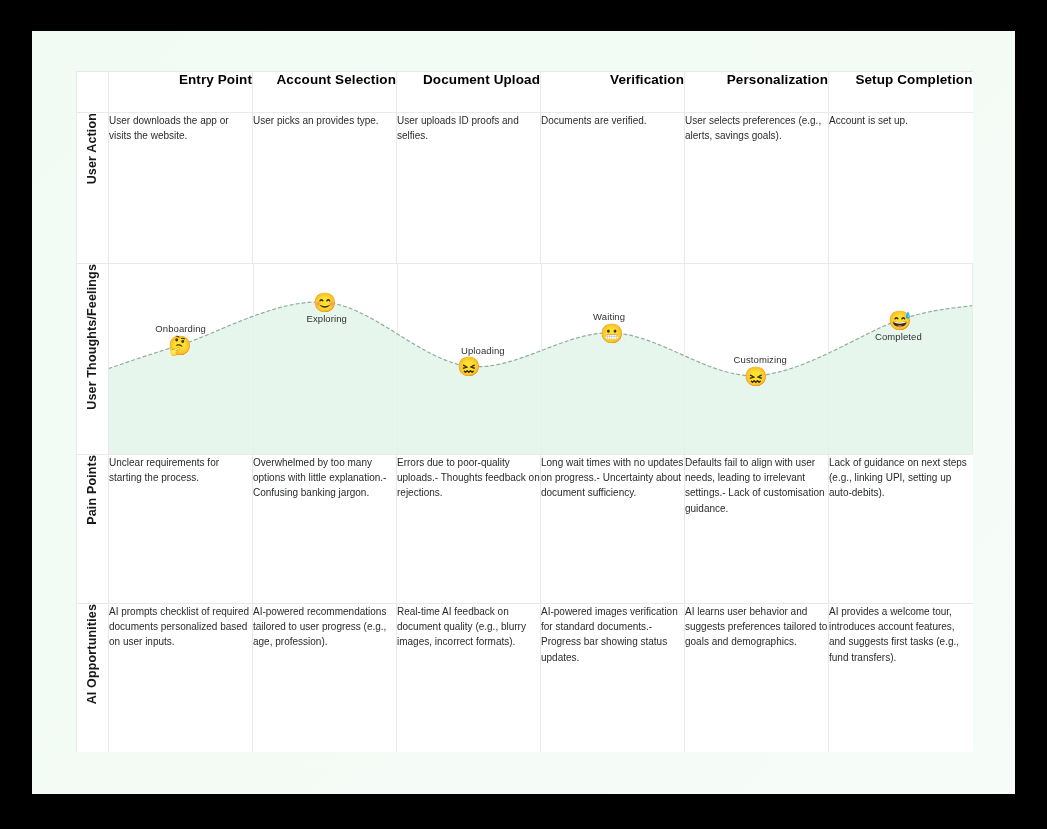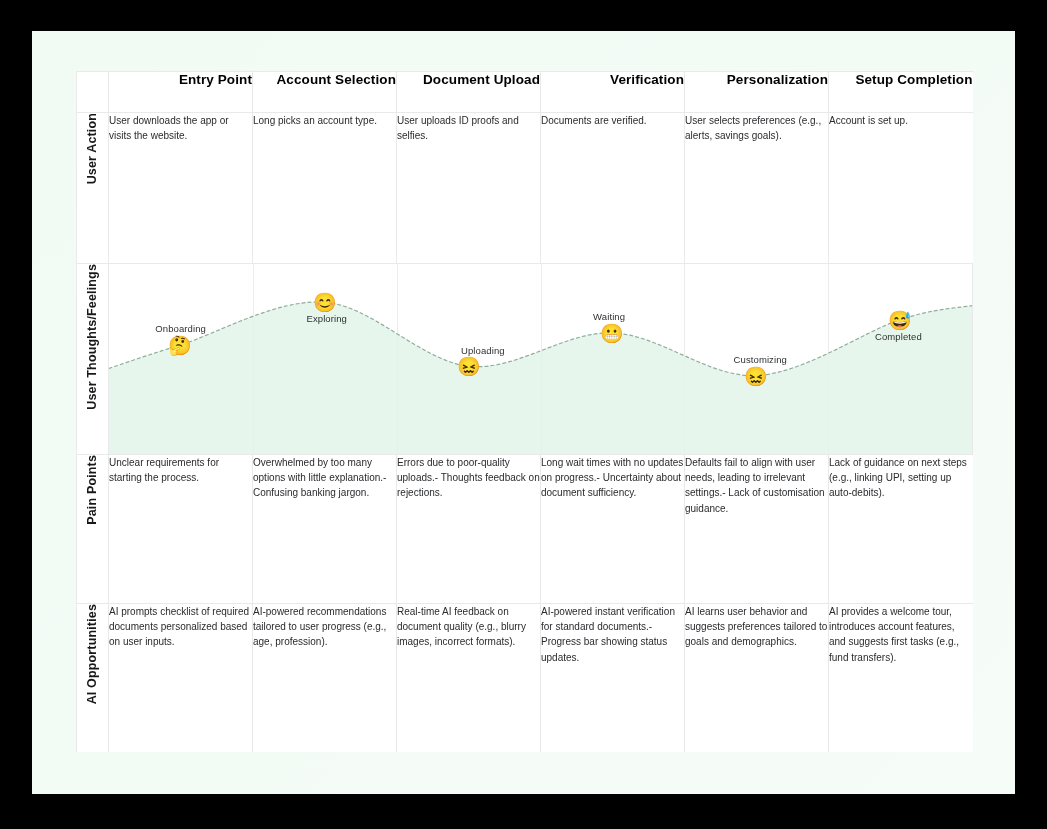--- a/index.html
+++ b/index.html
@@ -172,21 +172,21 @@
       </tr>
     </thead>
 
     <tbody>
 
       <tr class="row-action">
         <td class="row-label">
           <span class="rl-inner">User Action</span>
         </td>
         <td class="cell">User downloads the app or visits the website.</td>
-        <td class="cell">Long picks an account type.</td>
+        <td class="cell">User picks an provides type.</td>
         <td class="cell">User uploads ID proofs and selfies.</td>
         <td class="cell">Documents are verified.</td>
         <td class="cell">User selects preferences (e.g., alerts, savings goals).</td>
         <td class="cell">Account is set up.</td>
       </tr>
 
       <tr class="row-emotion">
         <td class="row-label">
           <span class="rl-inner">User Thoughts/Feelings</span>
         </td>
@@ -233,20 +233,20 @@
         <td class="cell">Lack of guidance on next steps (e.g., linking UPI, setting up auto-debits).</td>
       </tr>
 
       <tr class="row-ai">
         <td class="row-label">
           <span class="rl-inner">AI Opportunities</span>
         </td>
         <td class="cell">AI prompts checklist of required documents personalized based on user inputs.</td>
         <td class="cell">AI-powered recommendations tailored to user progress (e.g., age, profession).</td>
         <td class="cell">Real-time AI feedback on document quality (e.g., blurry images, incorrect formats).</td>
-        <td class="cell">AI-powered instant verification for standard documents.- Progress bar showing status updates.</td>
+        <td class="cell">AI-powered images verification for standard documents.- Progress bar showing status updates.</td>
         <td class="cell">AI learns user behavior and suggests preferences tailored to goals and demographics.</td>
         <td class="cell">AI provides a welcome tour, introduces account features, and suggests first tasks (e.g., fund transfers).</td>
       </tr>
     </tbody>
   </table>
 
 </div>
 
 </body></html>

